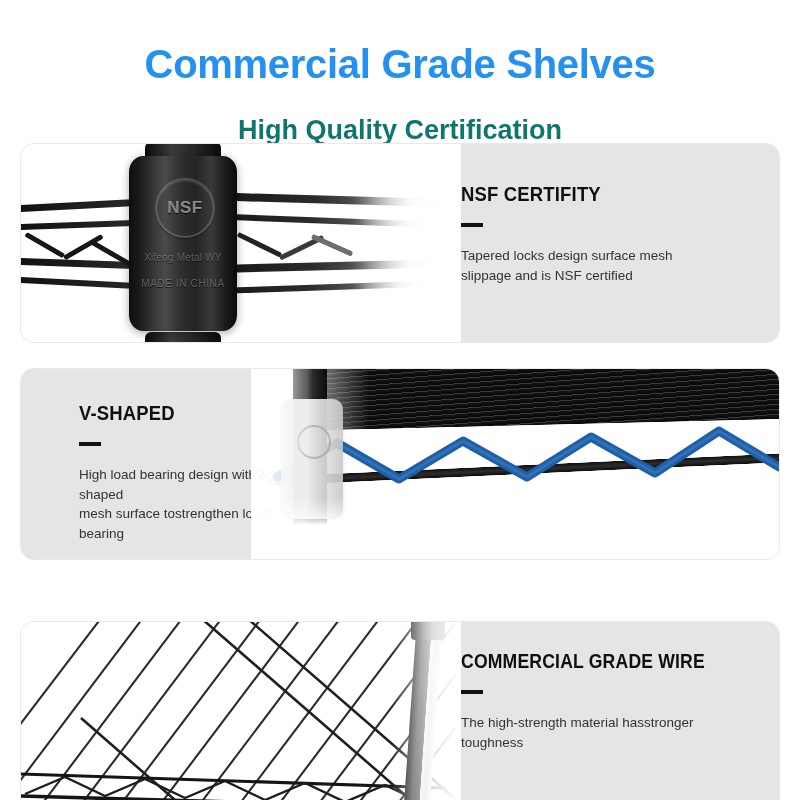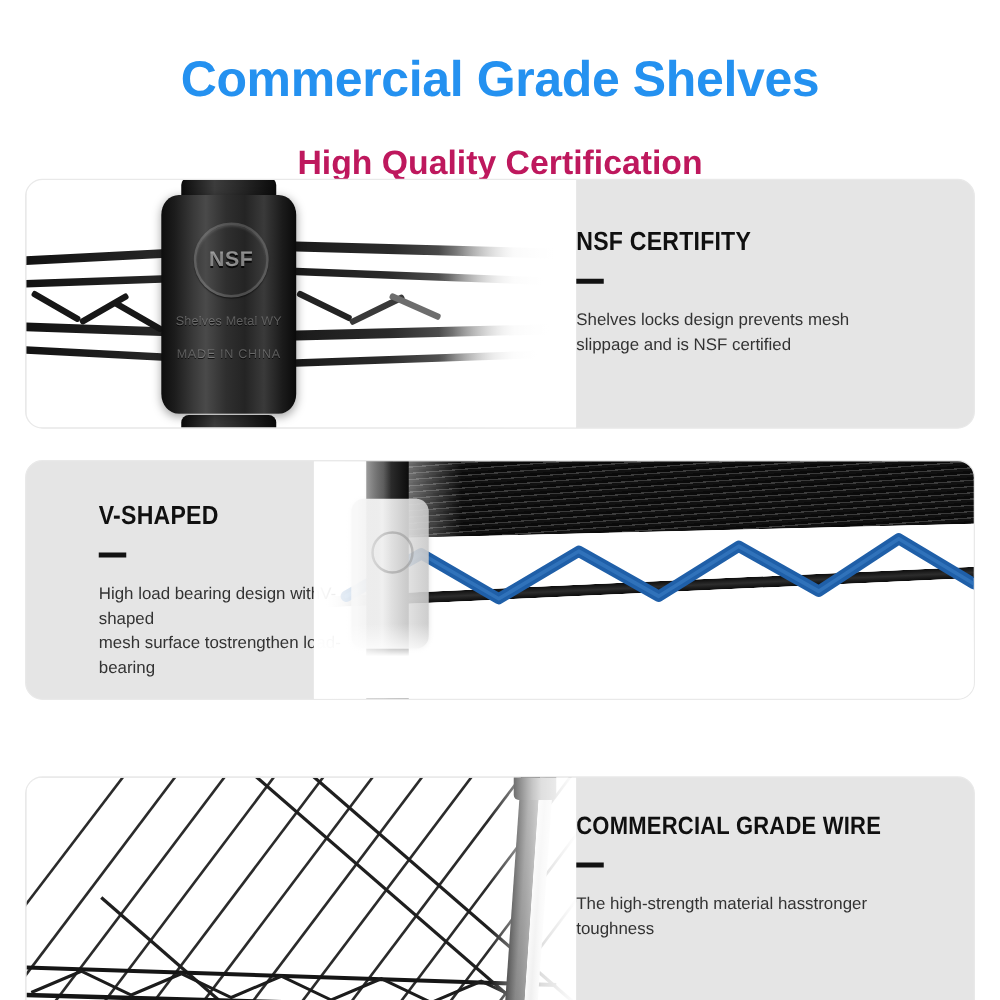--- a/index.html
+++ b/index.html
@@ -30,21 +30,21 @@
     letter-spacing: -0.3px;
     color: #2491f0;
     line-height: 1.05;
   }
   .sub-title {
     margin: 0;
     padding-top: 14px;
     font-family: "Liberation Sans", sans-serif;
     font-size: 27px;
     font-weight: bold;
-    color: #be185d;
+    color: #0f766e;
     line-height: 1.05;
   }
 
   
   .panel {
     position: absolute;
     left: 20px;
     width: 760px;
     background: #e5e5e5;
     border: 1px solid #e9e9e9;
@@ -307,34 +307,34 @@
         <i style="left:0px;  top:4px;  width:48px; transform:rotate(26deg);  transform-origin:left top; background:#232323;"></i>
         <i style="left:40px; top:28px; width:48px; transform:rotate(-26deg); transform-origin:left top; background:#3a3a3a;"></i>
         <i style="left:74px; top:6px;  width:44px; transform:rotate(24deg);  transform-origin:left top; background:#6d6d6d;"></i>
       </div>
 
       <div class="collar-cap-top" style="left:124px;"></div>
       <div class="collar">
         <div class="nsf-badge">
           <span class="nsf-badge-text">NSF</span>
         </div>
-        <div class="collar-line collar-brand">Shelves Metal WY</div>
+        <div class="collar-line collar-brand">Xifeng Metal WY</div>
         <div class="collar-line collar-origin">MADE IN CHINA</div>
       </div>
       <div class="collar-cap-bot" style="left:124px;"></div>
 
       <div class="fadebar" style="left:330px; top:0; width:110px; height:200px; background:linear-gradient(90deg, rgba(255,255,255,0), rgba(255,255,255,.9) 55%, #fff); z-index:8;"></div>
     </div>
   </div>
 
   <div class="panel-text text-right">
     <h3 class="feat-title">NSF CERTIFITY</h3>
     <div class="feat-dash"></div>
     <p class="feat-body">
-      <span>Shelves locks design prevents mesh</span>
+      <span>Tapered locks design surface mesh</span>
       <span>slippage and is NSF certified</span>
     </p>
   </div>
 </div>
 
 <div class="panel" id="panel-2">
 
   <div class="panel-art art-right">
     <div class="p2">
       <div class="mesh-slab"></div>

